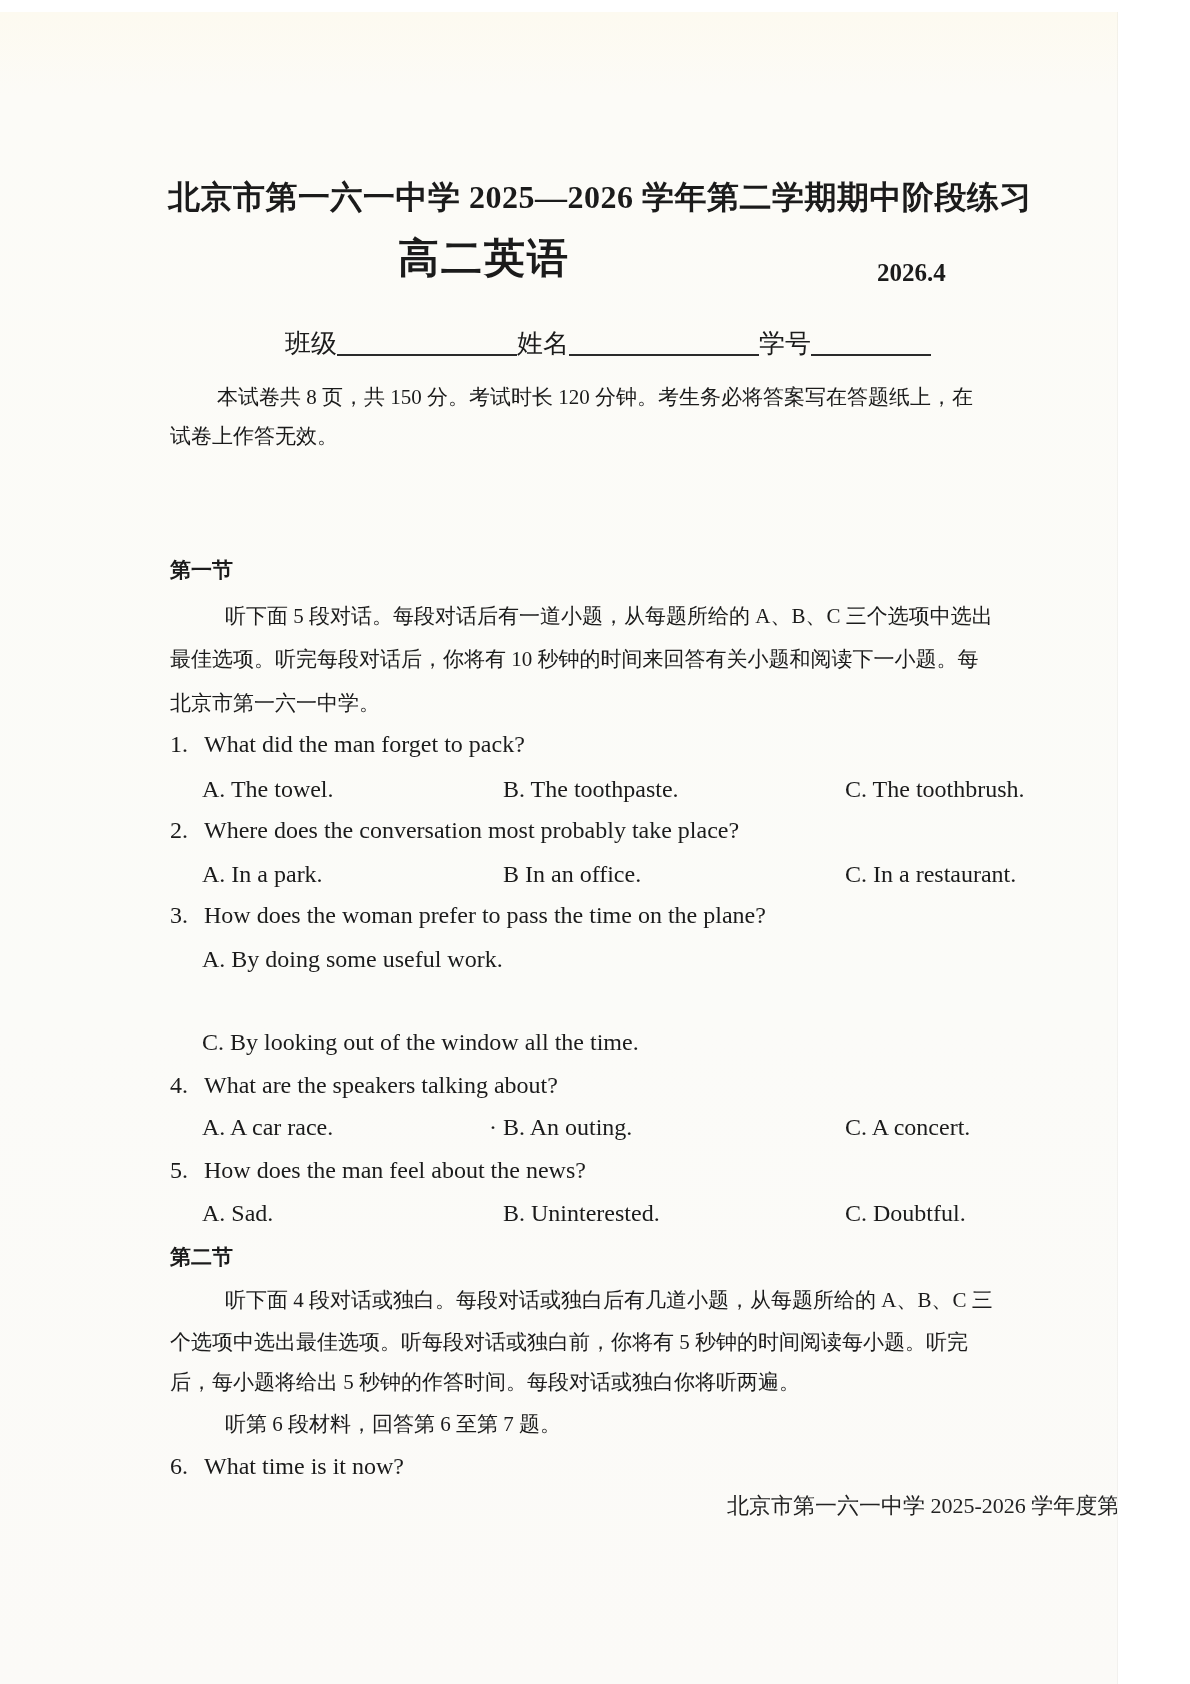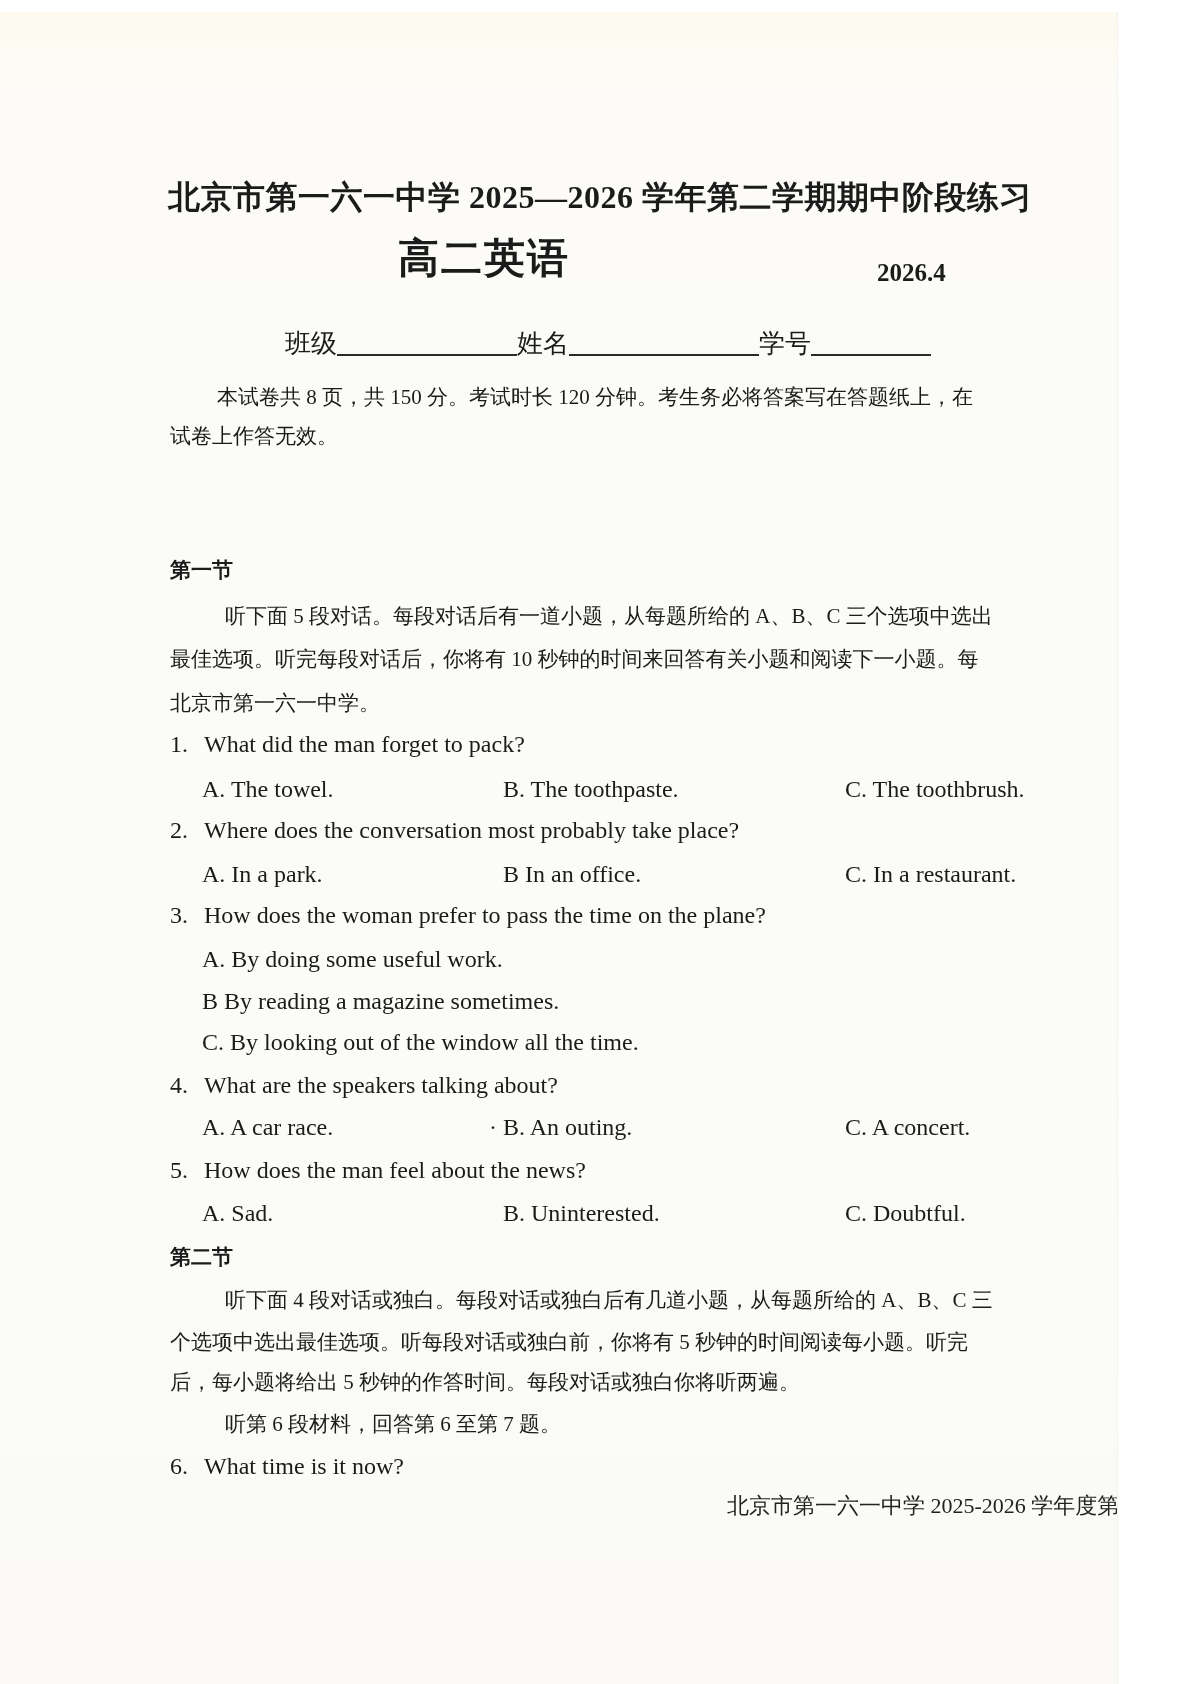--- a/index.html
+++ b/index.html
@@ -98,21 +98,20 @@
     </div>
     <div class="line en opt-a" style="top:847px;">A. In a park.</div>
     <div class="line en opt-b" style="top:847px;">B  In an office.</div>
     <div class="line en opt-c" style="top:847px;">C. In a restaurant.</div>
 
     <div class="line en q-line" style="top:888px; left:170px;">
       <span class="qnum">3.</span>
       <span class="qtext">How does the woman prefer to pass the time on the plane?</span>
     </div>
     <div class="line en opt-a" style="top:932px;">A. By doing some useful work.</div>
-    <div class="line en opt-a" style="top:974px;">B  By reading a magazine sometimes.</div>
     <div class="line en opt-a" style="top:1015px;">C. By looking out of the window all the time.</div>
 
     <div class="line en q-line" style="top:1058px; left:170px;">
       <span class="qnum">4.</span>
       <span class="qtext">What are the speakers talking about?</span>
     </div>
     <div class="line en opt-a" style="top:1100px;">A. A car race.</div>
     <div class="line en opt-b" style="top:1100px; left:489px;">· B. An outing.</div>
     <div class="line en opt-c" style="top:1100px;">C. A concert.</div>
 

